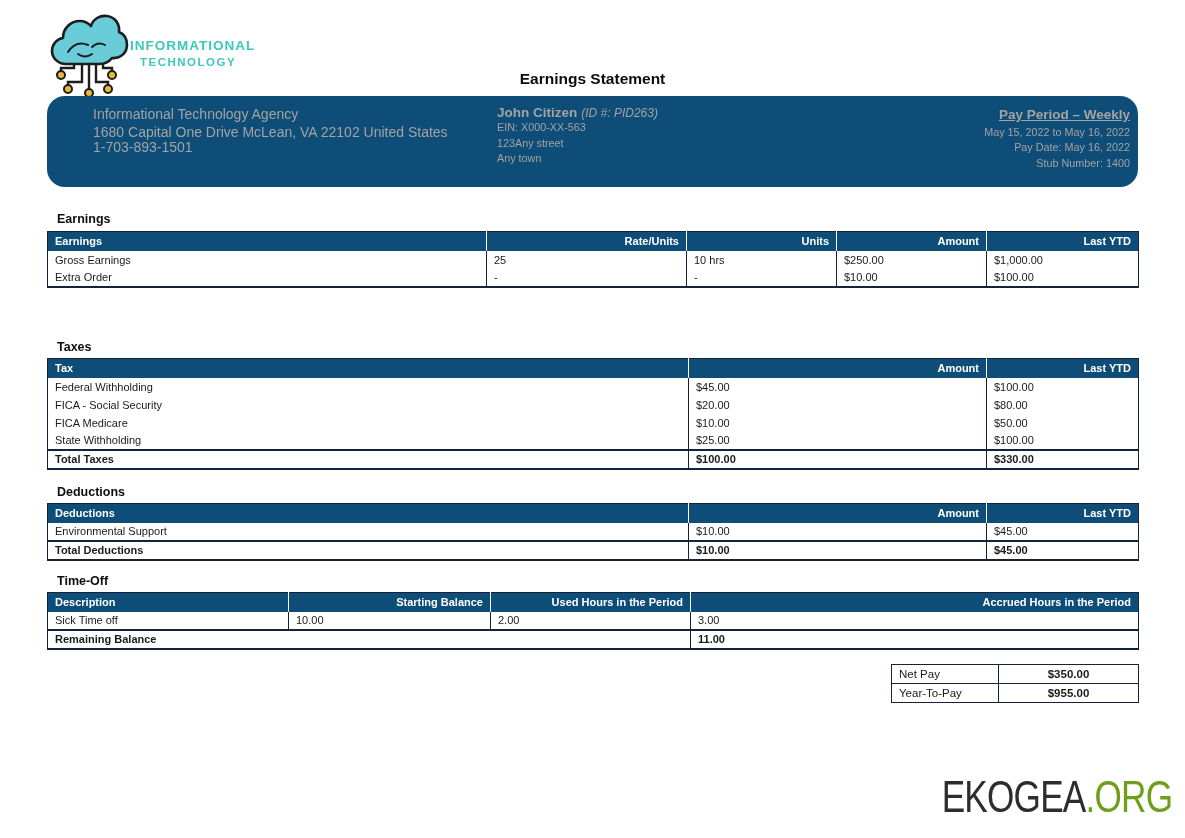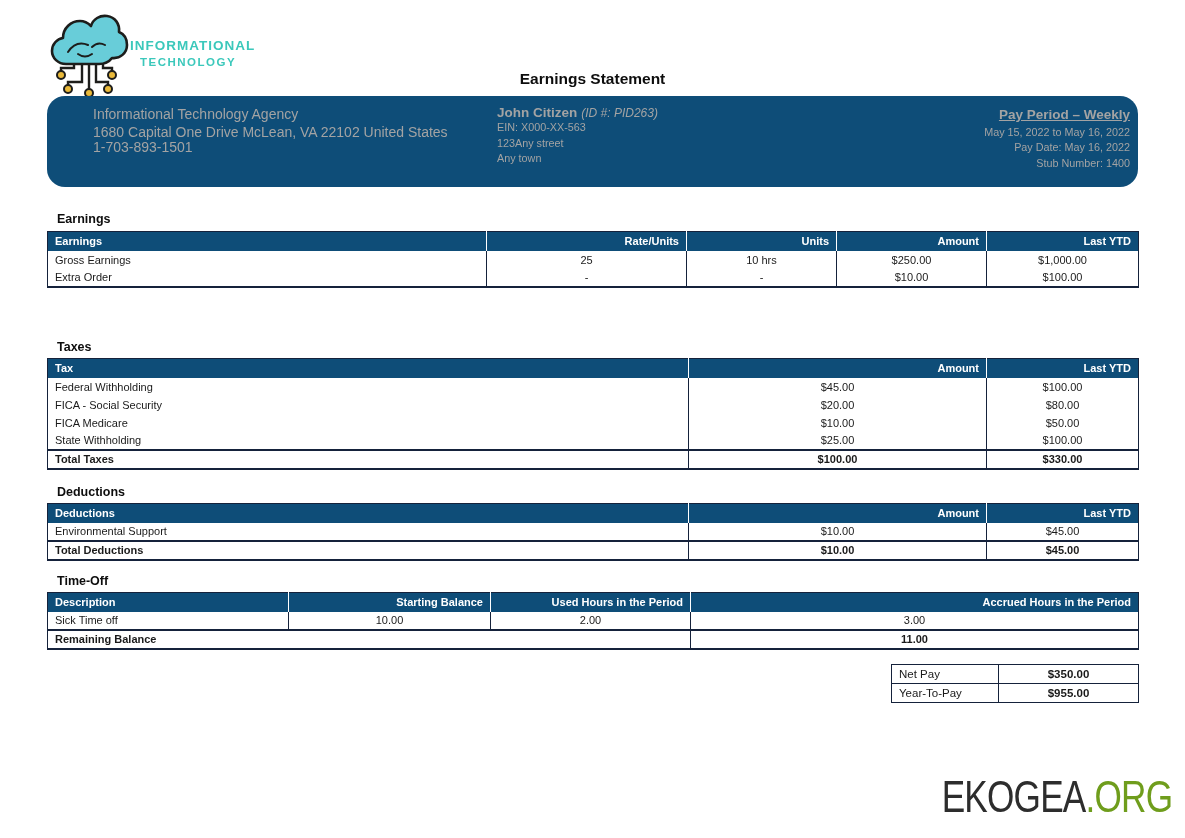--- a/index.html
+++ b/index.html
@@ -33,21 +33,21 @@
   .sec-title { position:absolute; left:57px; font-size:12.5px; font-weight:bold; color:#0d0d0d; }
 
   
   table.tbl { position:absolute; left:47px; border-collapse:collapse; table-layout:fixed;
               width:1091px; font-size:11px; color:#1a1a1a;
               border:1px solid #15223b; border-bottom:2px solid #15223b; }
   .tbl th { background:#0e4d78; color:#ffffff; font-weight:bold; height:19px;
             padding:0 7px; text-align:right; border-left:1px solid #ffffff; }
   .tbl th.l { text-align:left; }
   .tbl th:first-child { border-left:none; }
-  .tbl td { height:18px; padding:0 7px; border-left:1px solid #15223b; text-align:center; }
+  .tbl td { height:18px; padding:0 7px; border-left:1px solid #15223b; text-align:left; }
   .tbl td.l { text-align:left; }
   .tbl td:first-child { border-left:none; }
   .tbl tr.row-total td { border-top:2px solid #15223b; font-weight:bold; height:19px; }
 
   
   table.sum { position:absolute; left:891px; top:664px; width:247px; border-collapse:collapse;
               table-layout:fixed; font-size:11.5px; color:#1a1a1a; border:1px solid #15223b; }
   .sum td { height:19px; padding:0 7px; border:1px solid #15223b; }
   .sum td.val { text-align:center; font-weight:bold; }
 

